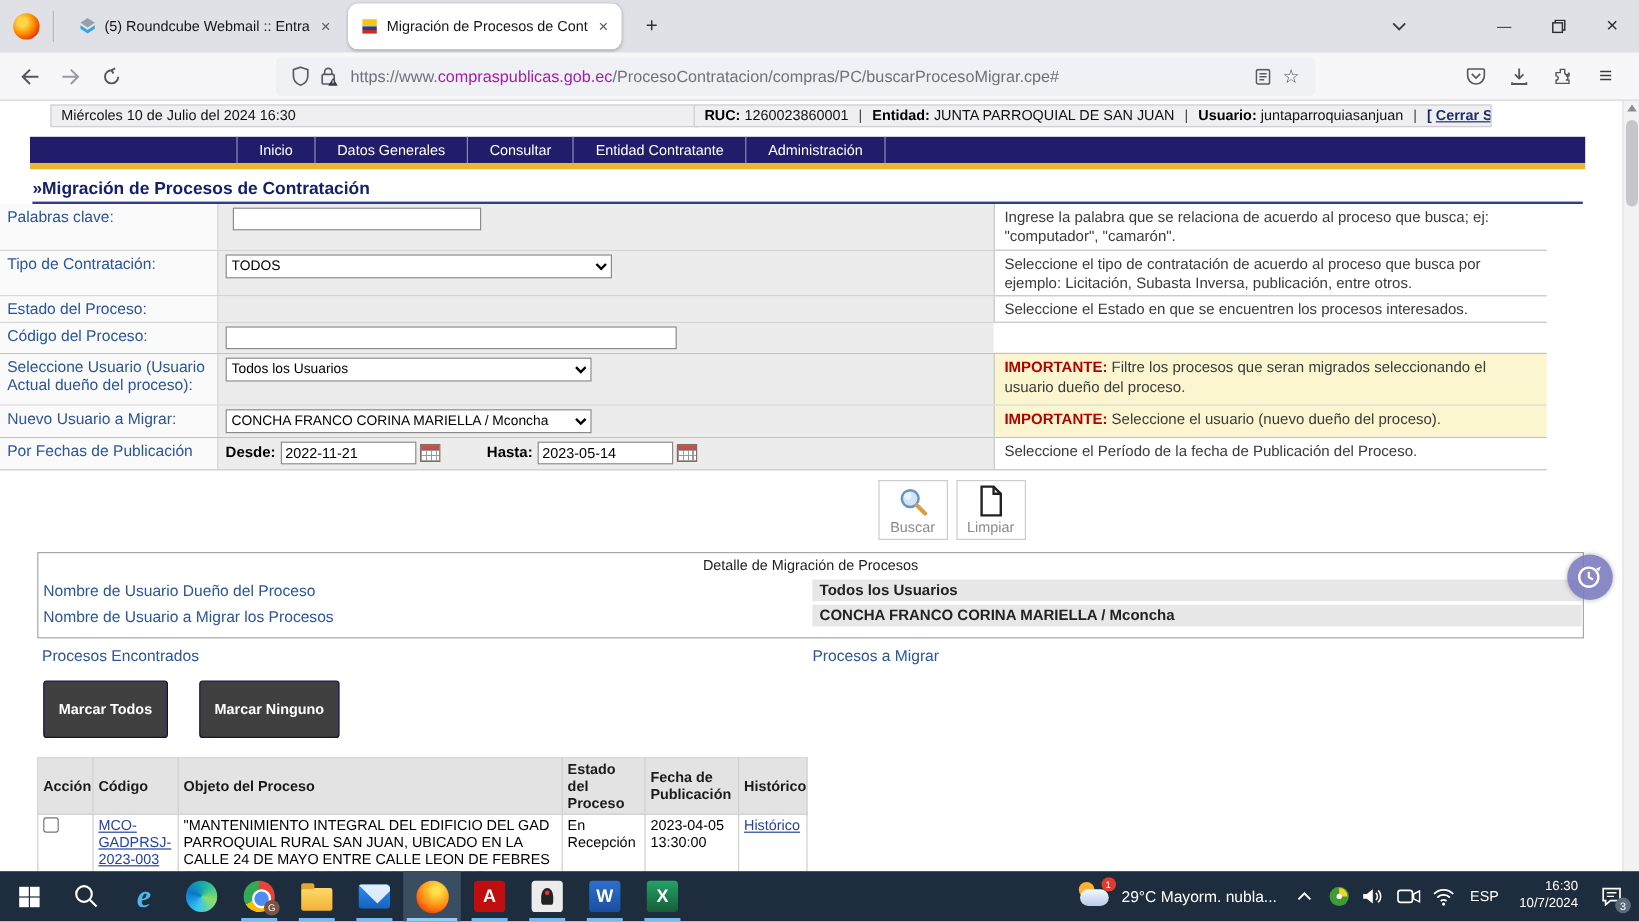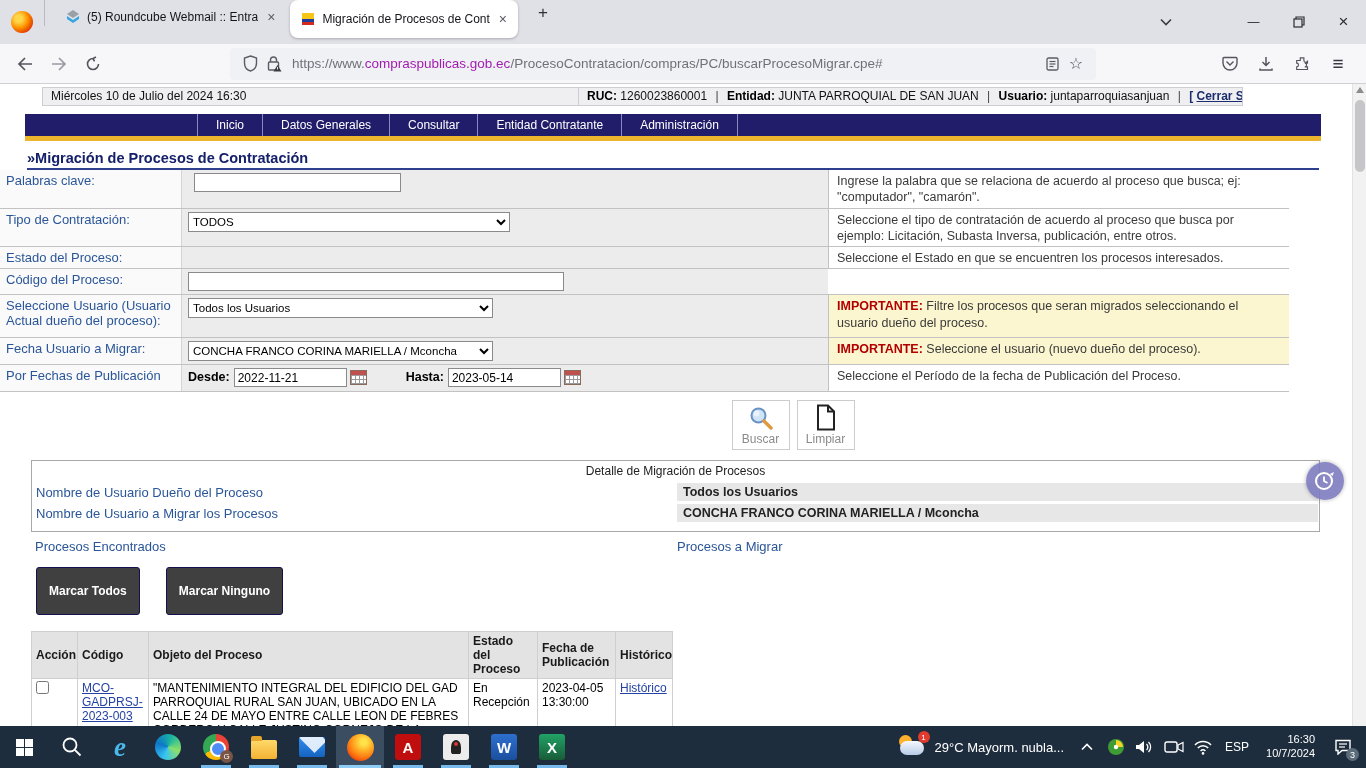--- a/index.html
+++ b/index.html
@@ -1,21 +1,21 @@
 <!DOCTYPE html>
 <html><head>
 <meta charset="utf-8">
 <style>
   * { margin:0; padding:0; box-sizing:border-box; }
   html,body { width:1366px; height:768px; overflow:hidden; }
   body { font-family:"Liberation Sans", sans-serif; background:#fff; }
   #screen { position:relative; width:1366px; height:768px; overflow:hidden; }
 
   
-  .titlebar { position:absolute; top:0; left:0; width:1366px; height:44px; background:#e0e0e7; display:flex; }
+  .titlebar { position:absolute; top:0; left:0; width:1366px; height:44px; background:#e0e0e7; display:flex; align-items:center; }
   .ff-corner { width:44px; height:44px; display:flex; align-items:center; justify-content:center; }
   .ff-logo { width:22px; height:22px; border-radius:50%; background:radial-gradient(circle at 35% 35%, #ffd54a 0 18%, #ff9500 45%, #e23c00 75%, #7542c9 100%); }
   .corner-sep { width:1px; height:26px; background:#b9b9c2; margin-right:10px; }
   .tab { display:flex; align-items:center; height:34px; padding:0 8px 0 10px; font-size:12px; color:#15141a; border-radius:6px; margin-right:4px; max-width:235px; }
   .tab .tab-title { white-space:nowrap; overflow:hidden; max-width:172px; margin:0 6px; }
   .tab .tab-close { color:#5b5b66; font-size:14px; padding:0 3px; cursor:pointer; }
   .tab.active { background:#fff; height:38px; border-radius:8px 8px 8px 8px; box-shadow:0 1px 3px rgba(0,0,0,.25); }
   .favicon { width:16px; height:16px; flex:0 0 16px; }
   .newtab-btn { width:26px; height:26px; margin-left:8px; font-size:17px; color:#30303a; display:flex; align-items:center; justify-content:center; border-radius:4px; cursor:pointer; }
   .titlebar-right { margin-left:auto; display:flex; align-items:center; height:44px; }
@@ -333,21 +333,21 @@
         <div class="fctrl">
           <select class="sel w-user">
             <option>Todos los Usuarios</option>
           </select>
         </div>
         <div class="fhelp important">
           <span class="imp">IMPORTANTE:</span><span> Filtre los procesos que seran migrados seleccionando el usuario dueño del proceso.</span>
         </div>
       </div>
       <div class="frow r6">
-        <div class="flabel">Fecha Usuario a Migrar:</div>
+        <div class="flabel">Nuevo Usuario a Migrar:</div>
         <div class="fctrl">
           <select class="sel w-user">
             <option>CONCHA FRANCO CORINA MARIELLA / Mconcha</option>
           </select>
         </div>
         <div class="fhelp important">
           <span class="imp">IMPORTANTE:</span><span> Seleccione el usuario (nuevo dueño del proceso).</span>
         </div>
       </div>
       <div class="frow r7">

